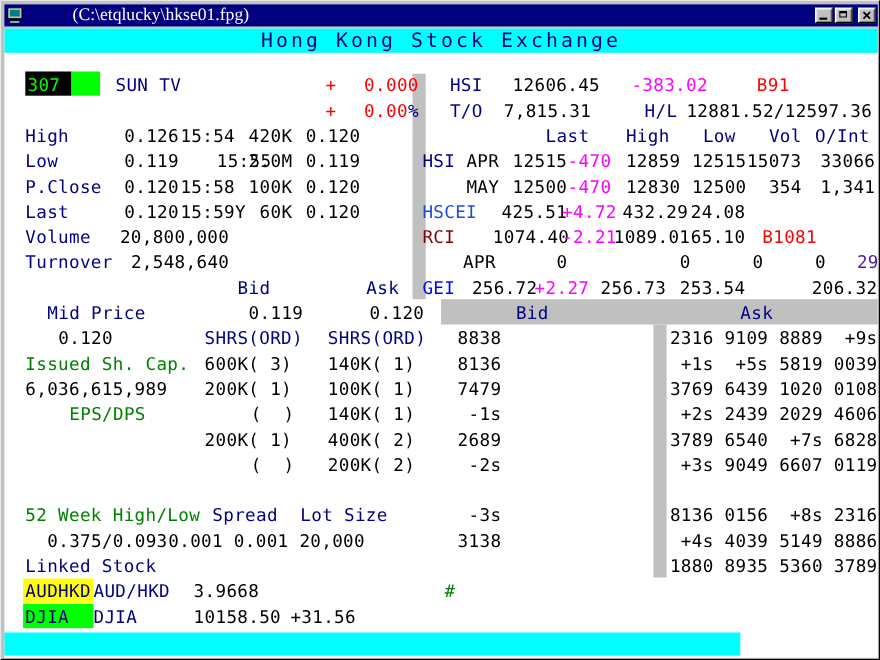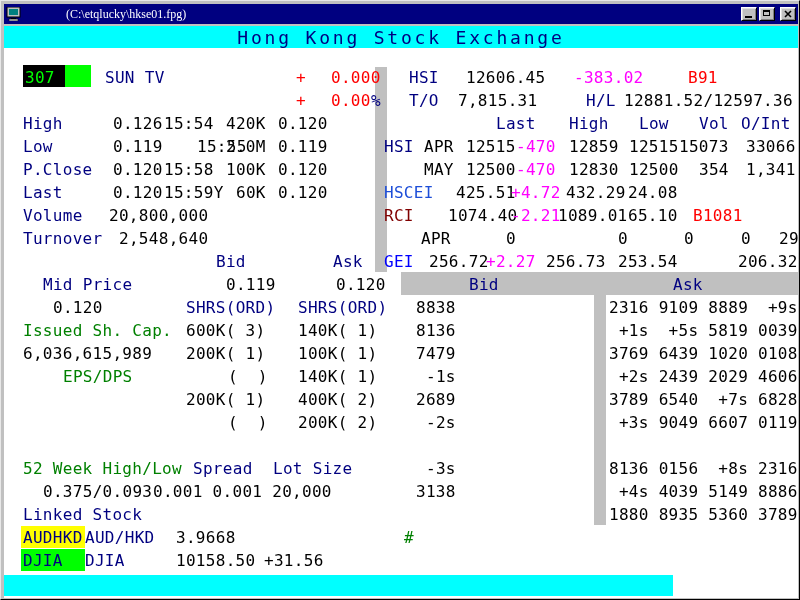--- a/index.html
+++ b/index.html
@@ -2,21 +2,21 @@
 <html><head>
 <meta charset="utf-8">
 <style>
   html,body{margin:0;padding:0;}
   body{width:800px;height:600px;overflow:hidden;background:#c0c0c0;
        font-family:"DejaVu Sans Mono","Liberation Mono",monospace;}
   .frame{position:absolute;left:0;top:0;width:800px;height:600px;box-sizing:border-box;
          background:#c0c0c0;border:1px solid;border-color:#e8e8e8 #000 #000 #e8e8e8;}
   .titlebar{position:absolute;left:3px;top:3px;width:794px;height:20px;background:#000080;
             display:flex;align-items:center;gap:4px;padding:0 2px;box-sizing:border-box;}
-  .title-text{color:#fff;font-family:"Liberation Serif",serif;font-size:12px;white-space:nowrap;padding-left:40px;}
+  .title-text{color:#fff;font-family:"Liberation Serif",serif;font-size:16px;white-space:nowrap;padding-left:40px;}
   .win-icon{width:16px;height:14px;flex:0 0 auto;}
   .btns{margin-left:auto;display:flex;gap:2px;align-items:center;}
   .btn{width:16px;height:14px;background:#c0c0c0;border:1px solid;border-color:#fff #000 #000 #fff;
        box-shadow:inset 1px 1px 0 #dfdfdf, inset -1px -1px 0 #808080;
        position:relative;padding:0;cursor:default;}
   .btn.close{margin-left:3px;}
   .glyph-min{position:absolute;left:3px;bottom:2px;width:7px;height:2px;background:#000;}
   .glyph-max{position:absolute;left:3px;top:2px;width:7px;height:6px;box-sizing:border-box;
              border:1px solid #000;border-top:2px solid #000;}
   .glyph-x{position:absolute;left:2px;top:1px;}
@@ -138,21 +138,21 @@
       <span class="run" style="left: 557px; top: 204px; color: rgb(0, 0, 0);">1089.01</span>
       <span class="run" style="left: 627px; top: 204px; color: rgb(0, 0, 0);">65.10</span>
       <span class="run" style="left: 692px; top: 204px; color: rgb(255, 0, 0);">B1081</span>
       <span class="run" style="left: 22px; top: 227px; color: rgb(0, 0, 128);">Turnover</span>
       <span class="run" style="left: 118px; top: 227px; color: rgb(0, 0, 0);">2,548,640</span>
       <span class="run" style="left: 420px; top: 227px; color: rgb(0, 0, 0);">APR</span>
       <span class="run" style="left: 505px; top: 227px; color: rgb(0, 0, 0);">0</span>
       <span class="run" style="left: 617px; top: 227px; color: rgb(0, 0, 0);">0</span>
       <span class="run" style="left: 683px; top: 227px; color: rgb(0, 0, 0);">0</span>
       <span class="run" style="left: 740px; top: 227px; color: rgb(0, 0, 0);">0</span>
-      <span class="run" style="left: 778px; top: 227px; color: #000000;">29</span>
+      <span class="run" style="left: 778px; top: 227px; color: #4c1d95;">29</span>
       <span class="run" style="left: 215px; top: 250px; color: rgb(0, 0, 128);">Bid</span>
       <span class="run" style="left: 332px; top: 250px; color: rgb(0, 0, 128);">Ask</span>
       <span class="run" style="left: 383px; top: 250px; color: rgb(0, 0, 255);">GEI</span>
       <span class="run" style="left: 428px; top: 250px; color: rgb(0, 0, 0);">256.72</span>
       <span class="run" style="left: 485px; top: 250px; color: rgb(255, 0, 255);">+2.27</span>
       <span class="run" style="left: 545px; top: 250px; color: rgb(0, 0, 0);">256.73</span>
       <span class="run" style="left: 617px; top: 250px; color: rgb(0, 0, 0);">253.54</span>
       <span class="run" style="left: 737px; top: 250px; color: rgb(0, 0, 0);">206.32</span>
       <span class="run" style="left: 42px; top: 273px; color: rgb(0, 0, 128);">Mid Price</span>
       <span class="run" style="left: 225px; top: 273px; color: rgb(0, 0, 0);">0.119</span>

